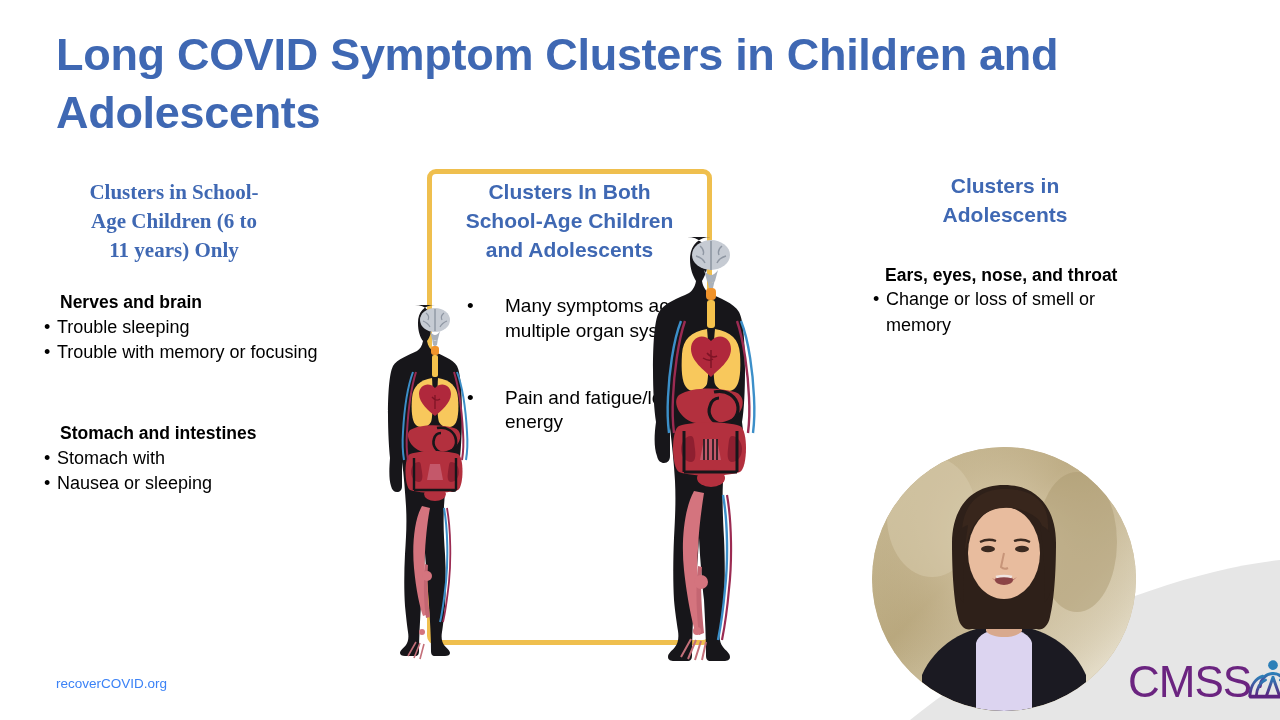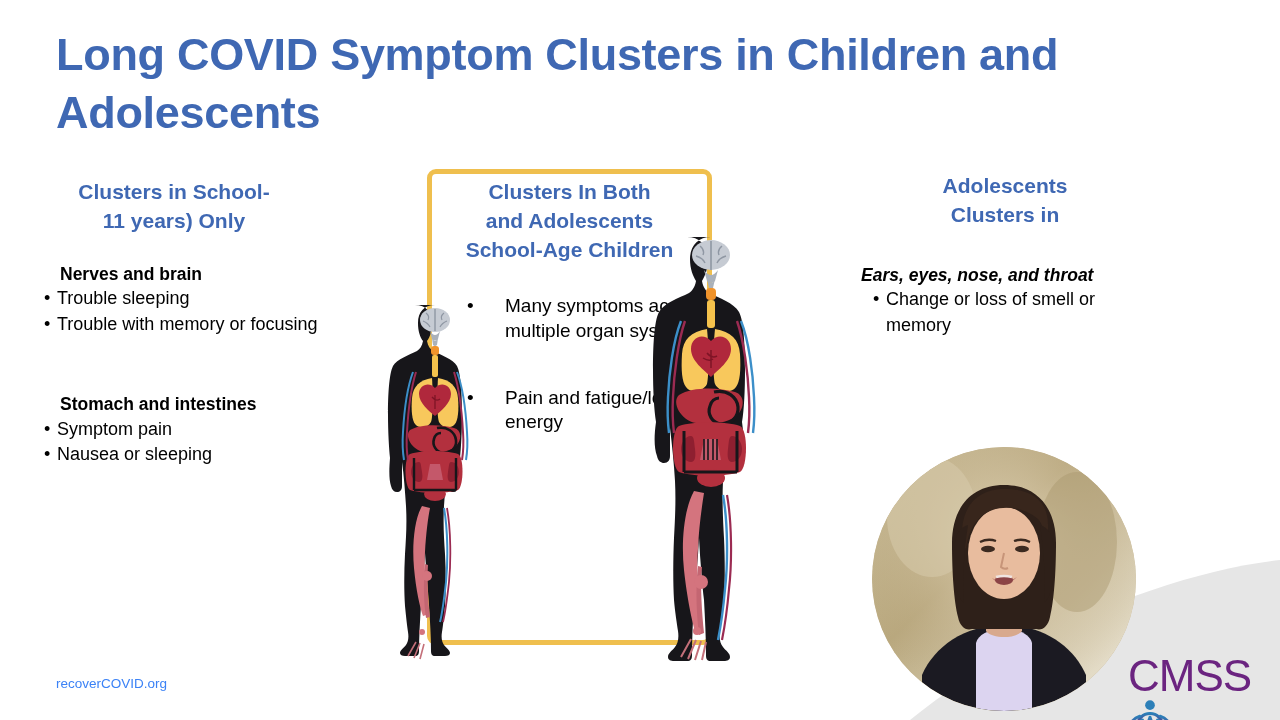--- a/index.html
+++ b/index.html
@@ -31,21 +31,21 @@
   .col-head {
     font-size: 21px;
     font-weight: bold;
     color: #3F68B3;
     text-align: center;
     line-height: 1.37;
   }
 
   
   #col-left { position: absolute; left: 44px; top: 178px; width: 350px; }
-  #col-left .col-head { width: 240px; margin-left: 10px; }
+  #col-left .col-head { width: 240px; margin-left: 10px; font-family: Liberation Serif, serif; }
   .grp { margin-top: 0; }
   .grp-title {
     font-size: 17.5px; font-weight: bold; color: #000;
     margin-left: 16px; line-height: 1.35;
   }
   .bullet-line {
     font-size: 18px; color: #000; line-height: 1.42;
     display: flex; align-items: flex-start;
   }
   .bullet-line .dot { width: 13px; flex: 0 0 13px; }
@@ -64,21 +64,21 @@
     font-size: 19px; color: #000; line-height: 1.30;
   }
   .c-bullet .dot { width: 38px; flex: 0 0 38px; font-size: 19px; line-height: 1.30; }
   .c-bullet .txt { flex: 1 1 auto; }
   #c-bullet-2 { margin-top: 42px; }
 
   
   #col-right { position: absolute; left: 855px; top: 172px; width: 300px; }
   #col-right .col-head { }
   #grp-ent { margin-top: 34px; }
-  #grp-ent .grp-title { margin-left: 6px; font-style: italic; }
+  #grp-ent .grp-title { margin-left: 30px; }
   #grp-ent .bullet-line { margin-left: 18px; }
 
   
   #bracket {
     position: absolute;
     left: 427px; top: 169px;
     width: 285px; height: 476px;
     border: 5px solid #EFBF4E;
     border-radius: 9px;
     pointer-events: none;
@@ -109,21 +109,21 @@
     width: 400px; height: 160px;
     overflow: hidden;
     pointer-events: none;
   }
 
   
   #cmss-logo {
     position: absolute;
     left: 1128px; top: 654px;
     width: 148px; height: 56px;
-    display: flex;  flex-direction: column;
+    display: flex; align-items: center;
   }
   #cmss-word {
     font-size: 44px; font-weight: 500; color: #6B2480;
     letter-spacing: -1px; line-height: 1;
     font-family: "Liberation Sans", sans-serif;
   }
 
   
   #footer-url {
     position: absolute;
@@ -138,70 +138,71 @@
 <div id="slide">
 
   <div id="title">Long COVID Symptom Clusters in Children and Adolescents</div>
 
   <div id="bracket"></div>
   <div class="bracket-mask" id="mask-mid"></div>
 
   <div id="col-left">
     <div class="col-head">
       <div>Clusters in School-</div>
+      <div>Age Children (6 to</div>
       <div>11 years) Only</div>
     </div>
 
     <div class="grp" id="grp-nerves">
       <div class="grp-title">Nerves and brain</div>
       <div class="bullet-line">
         <span class="dot">•</span>
         <span class="txt">Trouble sleeping</span>
       </div>
       <div class="bullet-line">
         <span class="dot">•</span>
         <span class="txt">Trouble with memory or focusing</span>
       </div>
     </div>
 
     <div class="grp" id="grp-stomach">
       <div class="grp-title">Stomach and intestines</div>
       <div class="bullet-line">
         <span class="dot">•</span>
-        <span class="txt">Symptom pain</span>
+        <span class="txt">Stomach with</span>
       </div>
       <div class="bullet-line">
         <span class="dot">•</span>
         <span class="txt">Nausea or sleeping</span>
       </div>
     </div>
   </div>
 
   <div id="col-center">
     <div class="col-head">
       <div>Clusters In Both</div>
+      <div>School-Age Children</div>
       <div>and Adolescents</div>
-      <div>School-Age Children</div>
     </div>
     <div id="center-bullets">
       <div class="c-bullet" id="c-bullet-1">
         <span class="dot">•</span>
         <span class="txt">Many symptoms across multiple organ systems</span>
       </div>
       <div class="c-bullet" id="c-bullet-2">
         <span class="dot">•</span>
         <span class="txt">Pain and fatigue/low energy</span>
       </div>
     </div>
   </div>
 
   <div id="col-right">
     <div class="col-head">
+      <div>Clusters in</div>
       <div>Adolescents</div>
-      <div>Clusters in</div>
     </div>
     <div class="grp" id="grp-ent">
       <div class="grp-title">Ears, eyes, nose, and throat</div>
       <div class="bullet-line">
         <span class="dot">•</span>
         <span class="txt">Change or loss of smell or memory</span>
       </div>
     </div>
   </div>
 

